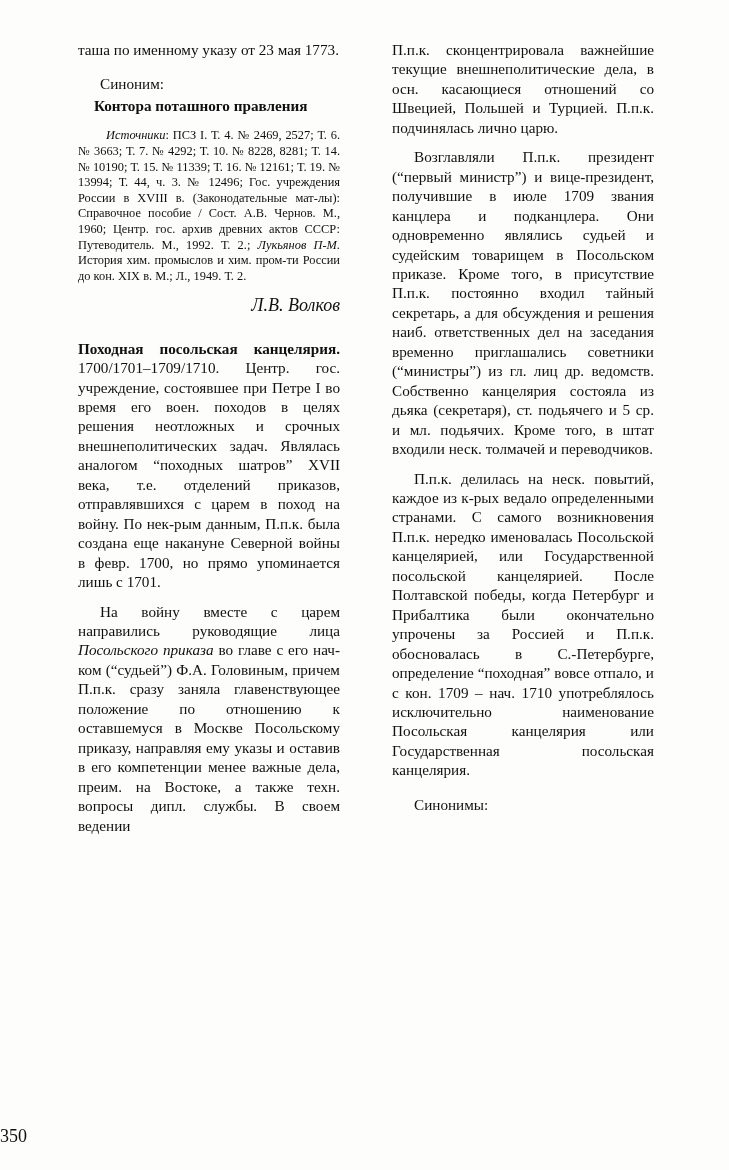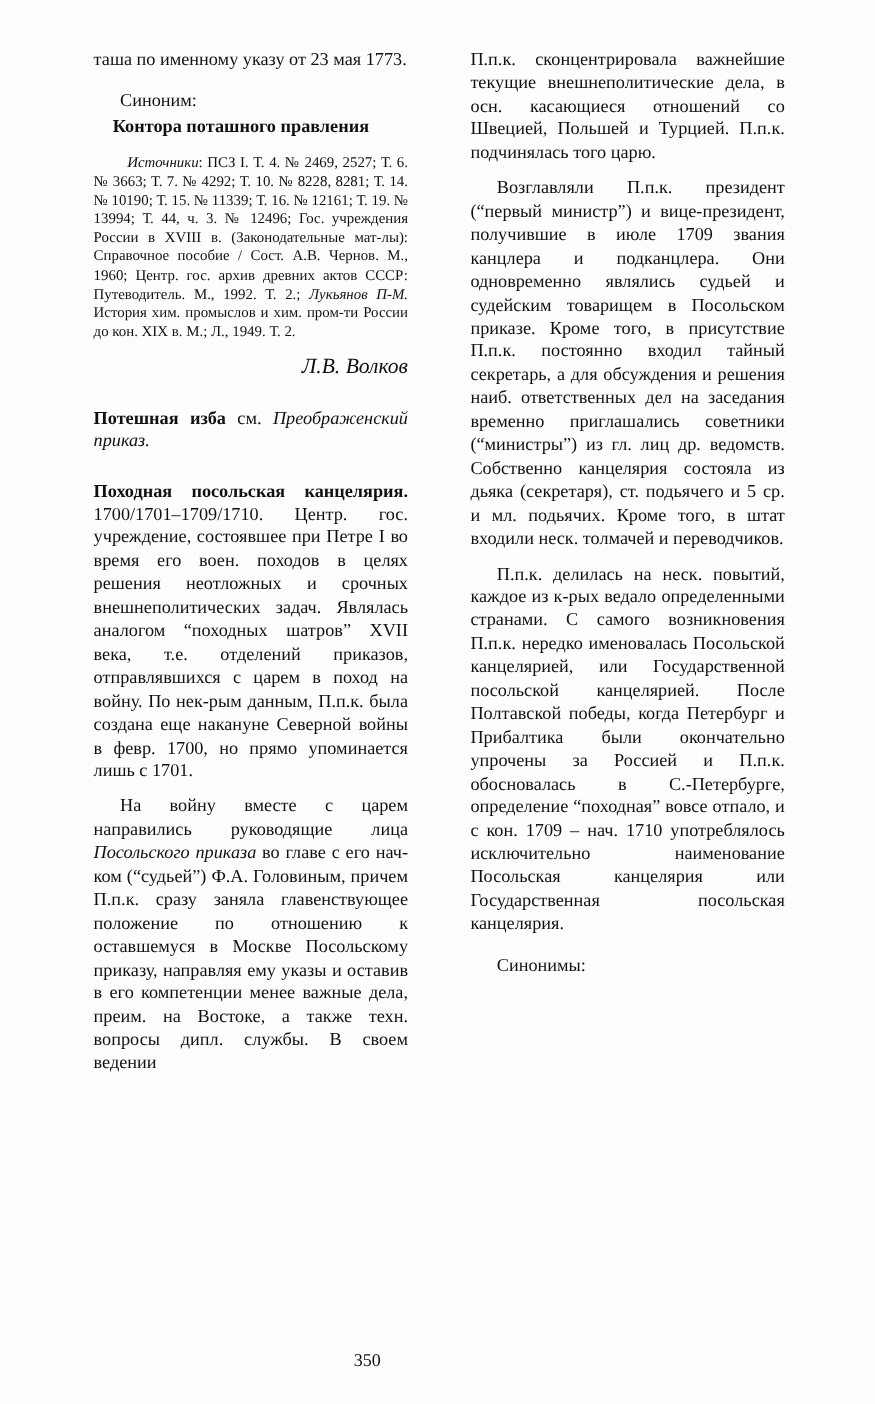--- a/index.html
+++ b/index.html
@@ -71,22 +71,21 @@
     margin-top: 9px;
   }
   .entry-head {
     font-weight: bold;
   }
   .pageno {
     position: absolute;
     left: 0;
     top: 1126px;
     width: 612px;
-    text-align: center;
-    font-size: 15px;
+    font-size: 18px;
   }
   .syn-label {
     text-indent: 22px;
   }
   .syn-body {
     font-weight: bold;
     text-indent: 0;
     margin-top: 2px;
     margin-left: 16px;
   }
@@ -102,31 +101,30 @@
 
       <p class="noindent">таша по именному указу от 23 мая 1773.</p>
 
       <p class="syn-label gap-m">Синоним:</p>
       <p class="syn-body">Контора поташного правления</p>
 
       <p class="sources"><span class="lbl">Источники</span><span>: ПСЗ I. Т. 4.  № 2469, 2527; Т. 6.  № 3663; Т. 7.  № 4292; Т. 10.  № 8228, 8281; Т. 14.  № 10190; Т. 15. № 11339; Т. 16. № 12161; Т. 19. № 13994; Т. 44, ч. 3.  № 12496; Гос. учреждения России в XVIII в. (Законодательные мат-лы): Справочное пособие / Сост. А.В. Чернов. М., 1960; Центр. гос. архив древних актов СССР: Путеводитель. М., 1992. Т. 2.; </span><span class="italic">Лукьянов П-М.</span><span> История хим. промыслов и хим. пром-ти России до кон. XIX в. М.; Л., 1949. Т. 2.</span></p>
 
       <p class="author">Л.В. Волков</p>
 
-      <p class="gap-l noindent"><span class="entry-head">Потешная изба</span><span> см. </span><span class="italic">Преображенский приказ.</span></p>
 
       <p class="gap-l noindent"><span class="entry-head">Походная посольская канцелярия.</span><span> 1700/1701–1709/1710. Центр. гос. учреждение, состоявшее при Петре I во время его воен. походов в целях решения неотложных и срочных внешнеполитических задач. Являлась аналогом “походных шатров” XVII века, т.е. отделений приказов, отправлявшихся с царем в поход на войну. По нек-рым данным, П.п.к. была создана еще накануне Северной войны в февр. 1700, но прямо упоминается лишь с 1701.</span></p>
 
       <p class="indent gap-s"><span>На войну вместе с царем направились руководящие лица </span><span class="italic">Посольского приказа</span><span> во главе с его нач-ком (“судьей”) Ф.А. Головиным, причем П.п.к. сразу заняла главенствующее положение по отношению к оставшемуся в Москве Посольскому приказу, направляя ему указы и оставив в его компетенции менее важные дела, преим. на Востоке, а также техн. вопросы дипл. службы. В своем ведении</span></p>
 
     </div>
 
     <div class="col">
 
-      <p class="noindent">П.п.к. сконцентрировала важнейшие текущие внешнеполитические дела, в осн. касающиеся отношений со Швецией, Польшей и Турцией. П.п.к. подчинялась того царю.</p>
+      <p class="noindent">П.п.к. сконцентрировала важнейшие текущие внешнеполитические дела, в осн. касающиеся отношений со Швецией, Польшей и Турцией. П.п.к. подчинялась лично царю.</p>
 
       <p class="indent gap-s">Возглавляли П.п.к. президент (“первый министр”) и вице-президент, получившие в июле 1709 звания канцлера и подканцлера. Они одновременно являлись судьей и судейским товарищем в Посольском приказе. Кроме того, в присутствие П.п.к. постоянно входил тайный секретарь, а для обсуждения и решения наиб. ответственных дел на заседания временно приглашались советники (“министры”) из гл. лиц др. ведомств. Собственно канцелярия состояла из дьяка (секретаря), ст. подьячего и 5 ср. и мл. подьячих. Кроме того, в штат входили неск. толмачей и переводчиков.</p>
 
       <p class="indent gap-s">П.п.к. делилась на неск. повытий, каждое из к-рых ведало определенными странами. С самого возникновения П.п.к. нередко именовалась Посольской канцелярией, или Государственной посольской канцелярией. После Полтавской победы, когда Петербург и Прибалтика были окончательно упрочены за Россией и П.п.к. обосновалась в С.-Петербурге, определение “походная” вовсе отпало, и с кон. 1709 – нач. 1710 употреблялось исключительно наименование Посольская канцелярия или Государственная посольская канцелярия.</p>
 
       <p class="syn-label gap-m">Синонимы:</p>
 
     </div>
 
   </div>

